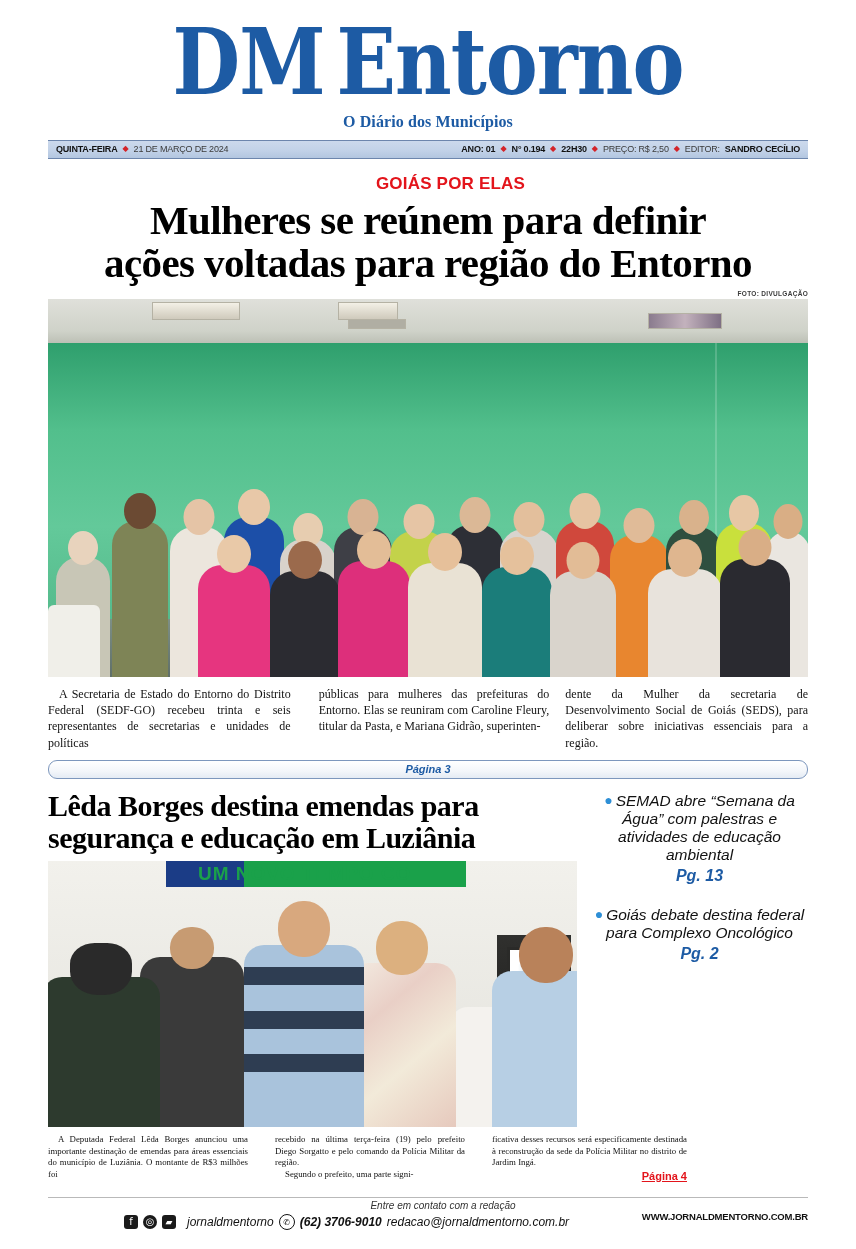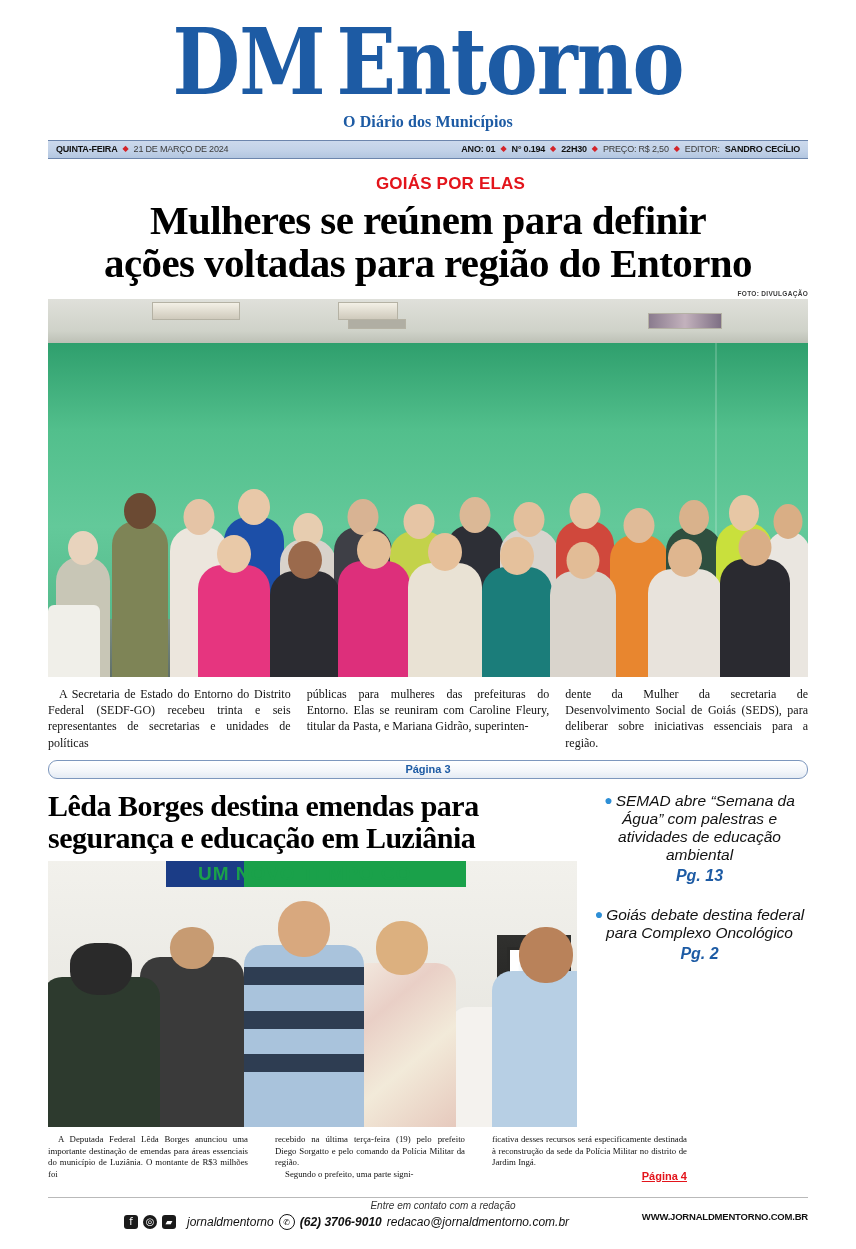--- a/index.html
+++ b/index.html
@@ -164,20 +164,21 @@
     height: 19px;
     border: 1px solid #7d97bd;
     border-radius: 9px;
     background: linear-gradient(to bottom,#ffffff 0%, #f3f6fa 60%, #e4ebf4 100%);
     display:flex; align-items:center; justify-content:center;
     font-family: "Liberation Sans", sans-serif;
     font-weight: 700;
     font-size: 11px;
     color: #1d5ba4;
     box-sizing: border-box;
+    font-style: italic;
   }
 
   
   .lower {
     margin: 0 48px;
     display: flex;
     gap: 14px;
     margin-top: 11px;
   }
   .lower-left { width: 529px; }
@@ -448,21 +449,21 @@
         <div class="head" style="top:-30px;width:33px;height:37px;background:#d9ae86;"></div>
       </div>
     <div class="person" style="left:0px;width:52px;height:72px;background:#f0efe9;z-index:4;border-radius:6px 6px 0 0;"></div>
   </div>
 
   <div class="caption-block">
     <div class="col">
         <p>A Secretaria de Estado do Entorno do Distrito Federal (SEDF-GO) recebeu trinta e seis representantes de secretarias e unidades de políticas</p>
       </div>
     <div class="col">
-        <p style="text-indent:0;">públicas para mulheres das prefeituras do Entorno. Elas se reuniram com Caroline Fleury, titular da Pasta, e Mariana Gidrão, superinten-</p>
+        <p style="text-indent:0;margin-left:12px;">públicas para mulheres das prefeituras do Entorno. Elas se reuniram com Caroline Fleury, titular da Pasta, e Mariana Gidrão, superinten-</p>
       </div>
     <div class="col">
         <p style="text-indent:0;">dente da Mulher da secretaria de Desenvolvimento Social de Goiás (SEDS), para deliberar sobre iniciativas essenciais para a região.</p>
       </div>
   </div>
 
   <div class="page-banner">Página 3</div>
 
   <div class="lower">
     <div class="lower-left">

